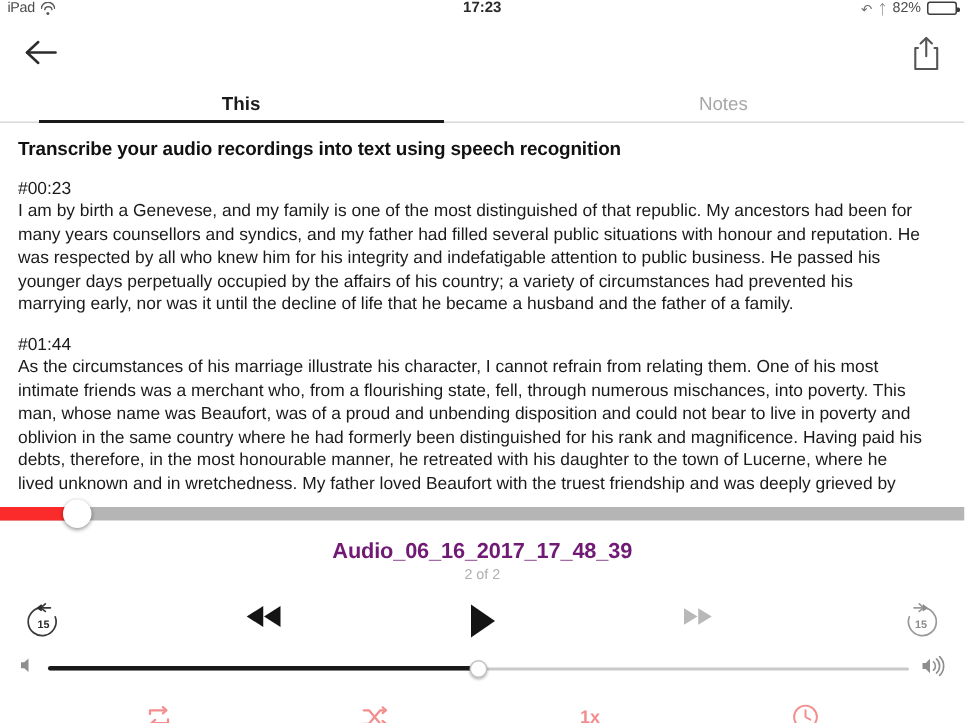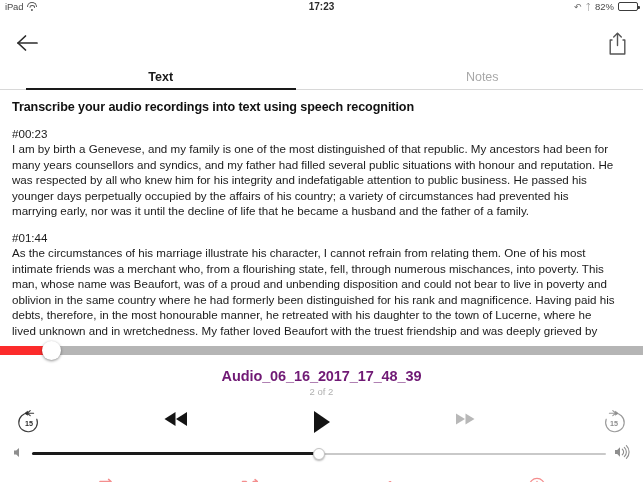--- a/index.html
+++ b/index.html
@@ -8,24 +8,24 @@
     background: #ffffff;
     font-family: "Liberation Sans", sans-serif;
     overflow: hidden;
     -webkit-font-smoothing: antialiased;
   }
 
   
   .statusbar {
     height: 16px;
     display: flex;
-    align-items: flex-end;
+    align-items: flex-start;
     font-size: 9.5px;
     color: #4a4a4a;
-    padding: 12px 5px;
+    padding: 0 5px;
     background: #ffffff;
   }
   .sb-left, .sb-right { display: flex; align-items: center; gap: 4px; flex: 1; }
   .sb-right { justify-content: flex-end; }
   .sb-center { font-weight: bold; font-size: 10px; color: #2b2b2b; }
   .sb-device { letter-spacing: -0.2px; }
   .wifi-ico { display: inline-block; width: 10px; height: 9px; position: relative; }
   .wifi-ico i {
     position: absolute; left: 50%; transform: translateX(-50%);
     border-radius: 50% 50% 0 0 / 100% 100% 0 0;
@@ -179,21 +179,21 @@
   <div class="share-btn">
     <svg width="17" height="23" viewBox="0 0 17 23">
       <path d="M3 8 H1.2 V22 H15.8 V8 H14" fill="none" stroke="#555" stroke-width="1.4" stroke-linecap="round" stroke-linejoin="round"></path>
       <line x1="8.5" y1="1.5" x2="8.5" y2="13.5" stroke="#555" stroke-width="1.4" stroke-linecap="round"></line>
       <path d="M4.7 5 L8.5 1.3 L12.3 5" fill="none" stroke="#555" stroke-width="1.4" stroke-linecap="round" stroke-linejoin="round"></path>
     </svg>
   </div>
 </div>
 
 <div class="tabs">
-  <div class="tab active">Text</div>
+  <div class="tab active">This</div>
   <div class="tab">Notes</div>
 </div>
 
 <div class="transcript">
   <div class="tr-title">Transcribe your audio recordings into text using speech recognition</div>
 
   <div>
     <div class="tr-stamp">#00:23</div>
     <div class="tr-body">I am by birth a Genevese, and my family is one of the most distinguished of that republic. My ancestors had been for many years counsellors and syndics, and my father had filled several public situations with honour and reputation. He was respected by all who knew him for his integrity and indefatigable attention to public business. He passed his younger days perpetually occupied by the affairs of his country; a variety of circumstances had prevented his marrying early, nor was it until the decline of life that he became a husband and the father of a family.</div>
   </div>

